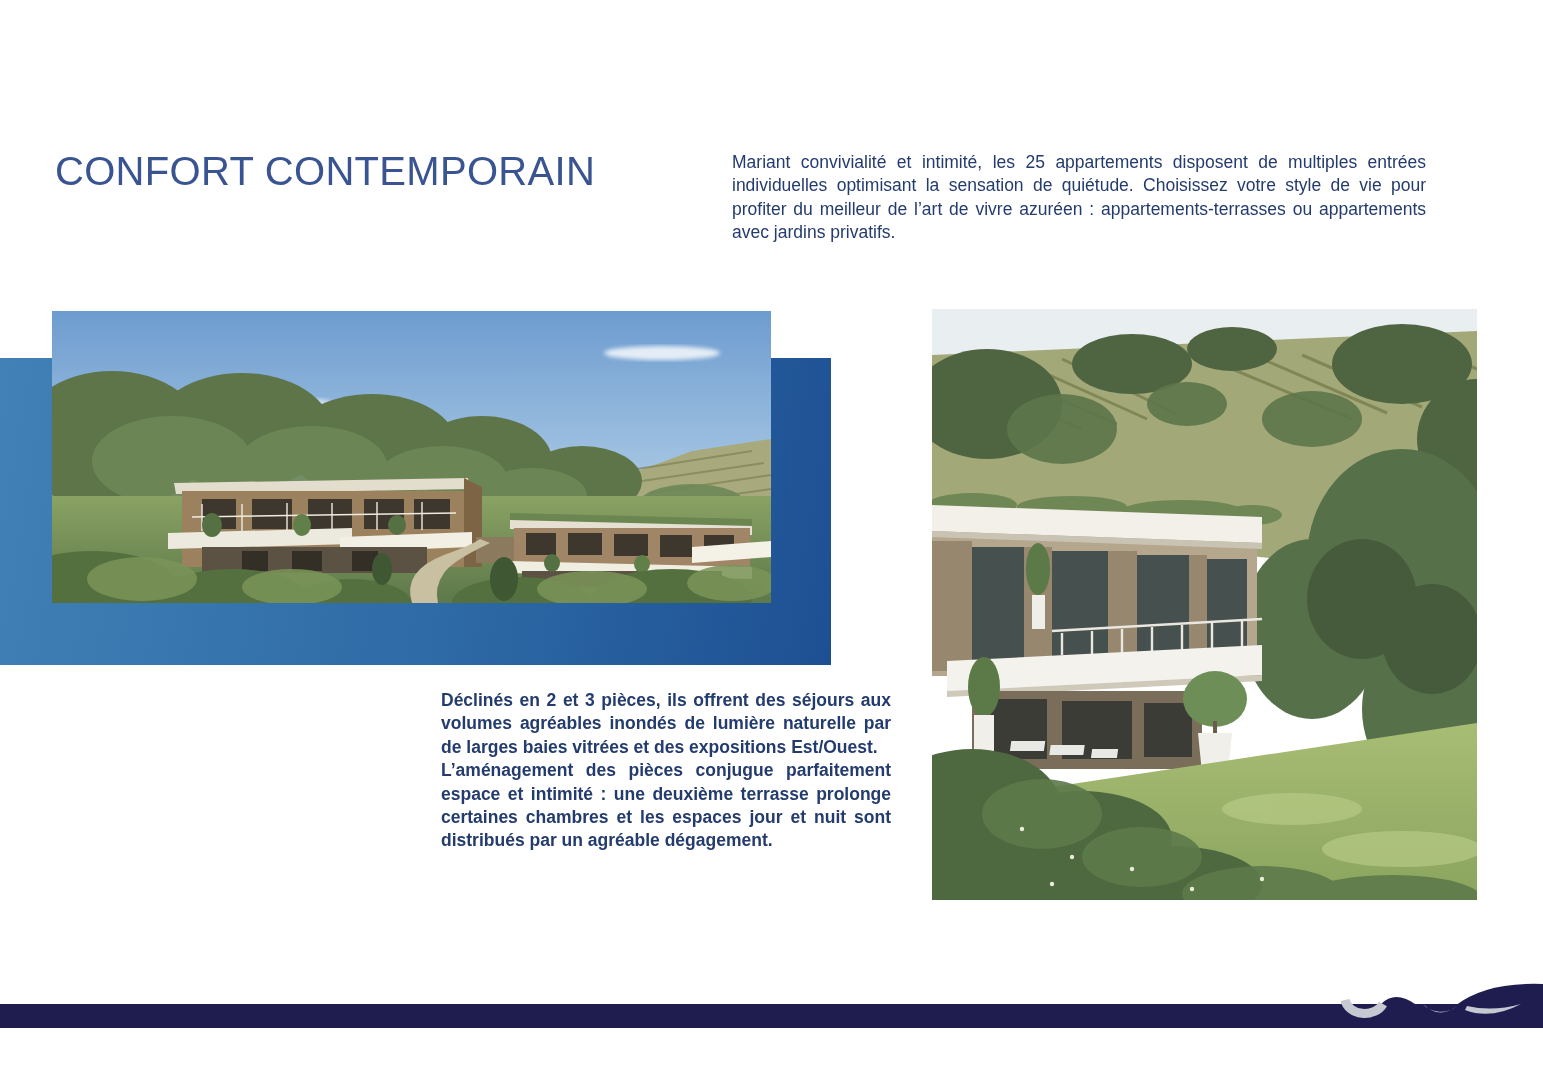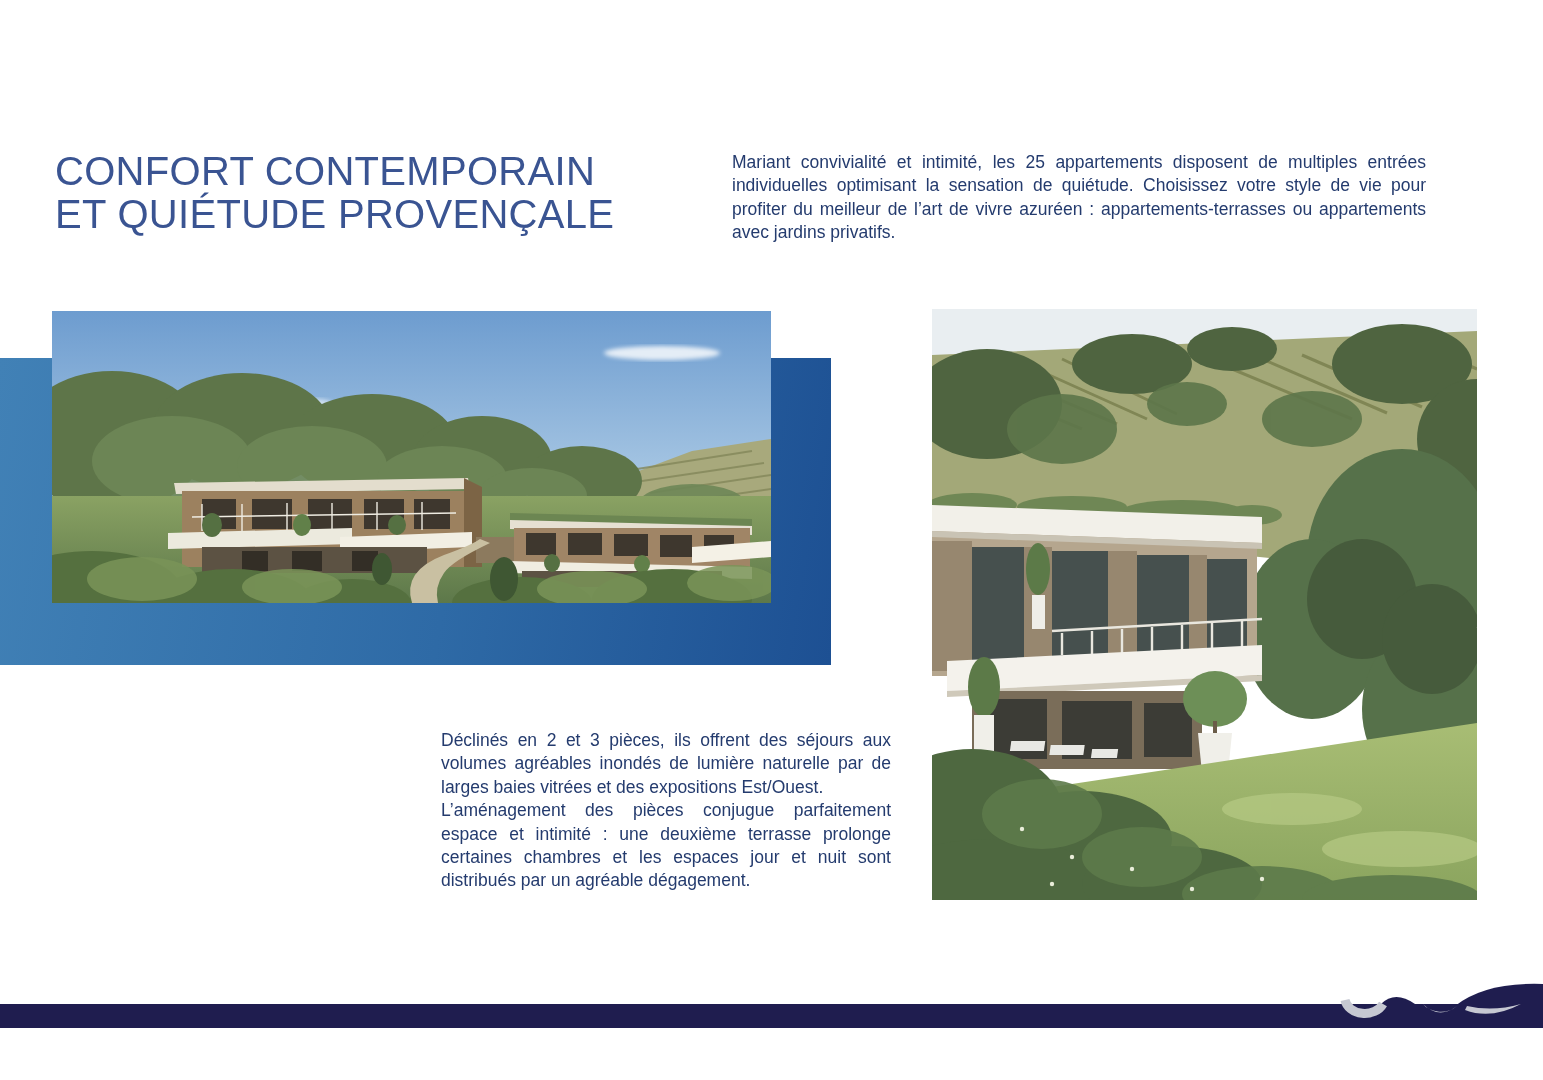--- a/index.html
+++ b/index.html
@@ -14,21 +14,21 @@
   }
   .headline span{display:block;}
   #headline-1{left:55px;top:150px;}
   #headline-2{left:45px;top:728px;line-height:45px;}
   
   .copy{
     position:absolute;color:#243b6e;font-size:17.5px;line-height:23.4px;
     text-align:justify;margin:0;
   }
   #intro-copy{left:732px;top:151px;width:694px;}
-  #villa-copy{left:441px;top:729px;width:450px;}
+  #villa-copy{left:441px;top:689px;width:450px;font-weight:bold;}
   #villa-copy p{margin:0;}
   #villa-copy p + p{margin-top:0;}
   
   .accent-band{
     position:absolute;left:0;top:358px;width:831px;height:307px;
     background:linear-gradient(100deg,#4181b6 0%,#2e6aa6 55%,#1d5093 100%);
   }
   
   .photo{position:absolute;display:block;}
   #photo-left{left:52px;top:311px;width:719px;height:292px;}
@@ -40,21 +40,20 @@
   }
   .logo{position:absolute;left:1335px;top:980px;width:208px;height:48px;z-index:2;}
 </style>
 </head>
 <body>
 
 <div class="page">
 
   <h1 class="headline" id="headline-1">
     <span>CONFORT CONTEMPORAIN</span>
-    <span>ET QUIÉTUDE PROVENÇALE</span>
   </h1>
 
   <p class="copy" id="intro-copy">Mariant convivialité et intimité, les 25 appartements disposent de multiples entrées individuelles optimisant la sensation de quiétude. Choisissez votre style de vie pour profiter du meilleur de l’art de vivre azuréen : appartements-terrasses ou appartements avec jardins privatifs.</p>
 
   <div class="accent-band"></div>
 
   <svg class="photo" id="photo-left" viewBox="0 0 719 292">
     <defs>
       <linearGradient id="skyL" x1="0" y1="0" x2="0" y2="1">
         <stop offset="0" stop-color="#6d9ccf"></stop>

